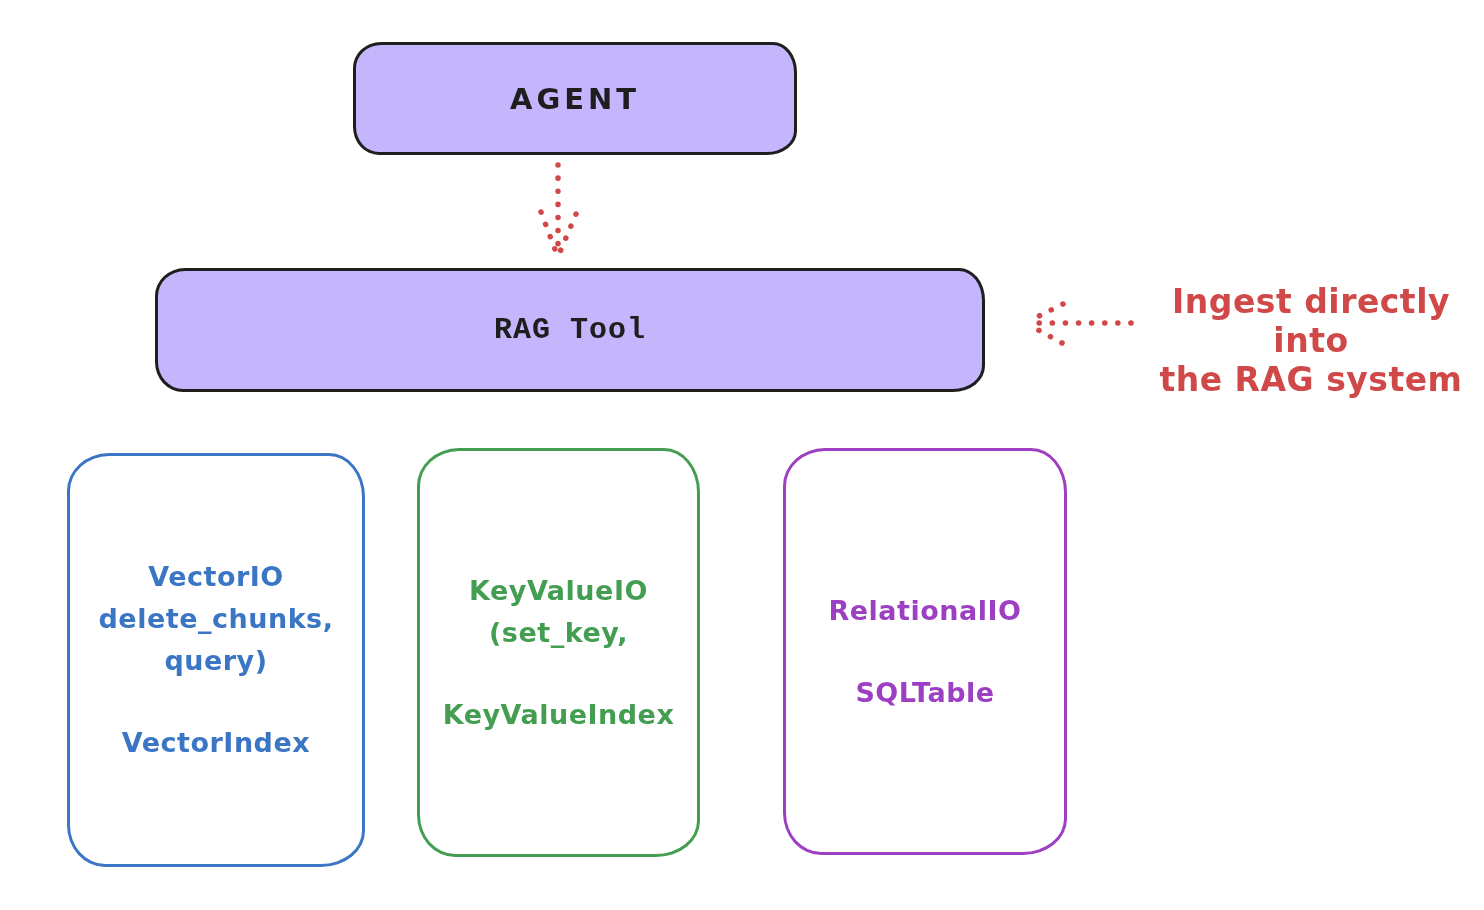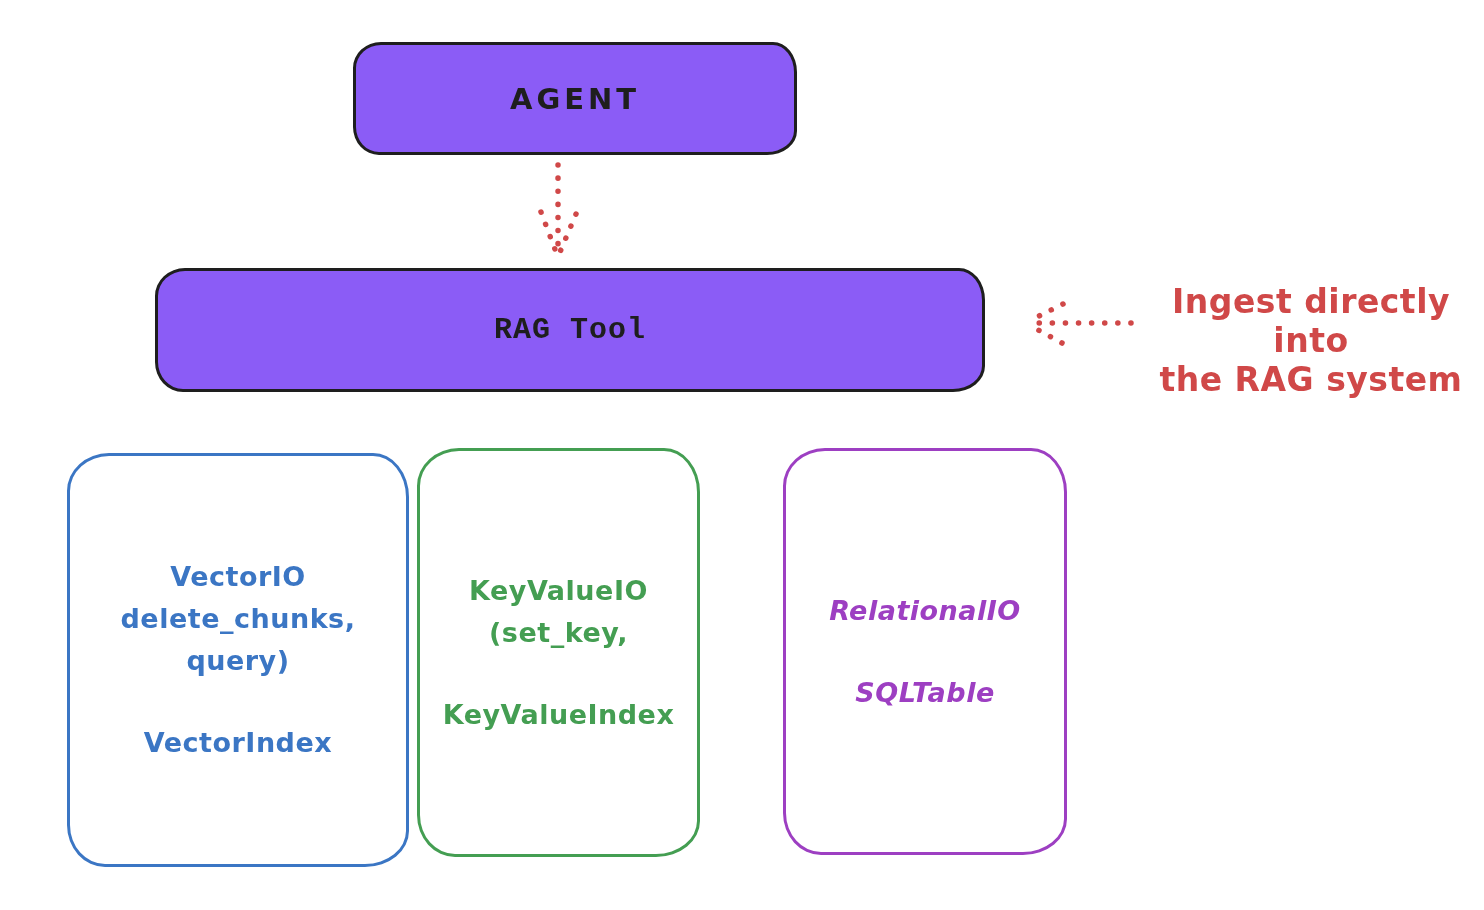--- a/index.html
+++ b/index.html
@@ -10,21 +10,21 @@
   .canvas {
     position: relative;
     width: 1484px;
     height: 910px;
     background: #ffffff;
     font-family: "DejaVu Sans", sans-serif;
     overflow: hidden;
   }
   .node {
     position: absolute;
-    background: #8b5cf6;
+    background: #c4b5fd;
     border: 3.5px solid currentColor;
     display: flex;
     align-items: center;
     justify-content: center;
     box-sizing: border-box;
   }
   .node-agent {
     left: 353px;
     top: 42px;
     width: 444px;
@@ -54,21 +54,21 @@
     display: flex;
     flex-direction: column;
     align-items: center;
     justify-content: center;
     text-align: center;
     font-size: 27px;
     font-weight: 600;
     line-height: 42px;
     letter-spacing: 0.5px;
   }
-  .store-vector     { left: 67px;  top: 453px; width: 342px; height: 414px; text-align: center; }
+  .store-vector     { left: 67px;  top: 453px; width: 298px; height: 414px; text-align: center; }
   .store-keyvalue   { left: 417px; top: 448px; width: 283px; height: 409px; }
   .store-relational { left: 783px; top: 448px; width: 284px; height: 407px; }
   .store-gap { height: 40px; }
   .annotation {
     position: absolute;
     left: 1138px;
     top: 282px;
     width: 346px;
     text-align: center;
     font-size: 33px;
@@ -126,19 +126,19 @@
     <div>VectorIndex</div>
   </div>
 
   <div class="store-box store-keyvalue" style="color: rgb(68, 158, 82);">
     <div>KeyValueIO</div>
     <div>(set_key,</div>
     <div class="store-gap"></div>
     <div>KeyValueIndex</div>
   </div>
 
-  <div class="store-box store-relational" style="color: rgb(157, 63, 194); font-style: italic;">
+  <div class="store-box store-relational" style="color: rgb(157, 63, 194);">
     <div>RelationalIO</div>
     <div class="store-gap"></div>
     <div>SQLTable</div>
   </div>
 
 </div>
 
 </body></html>

